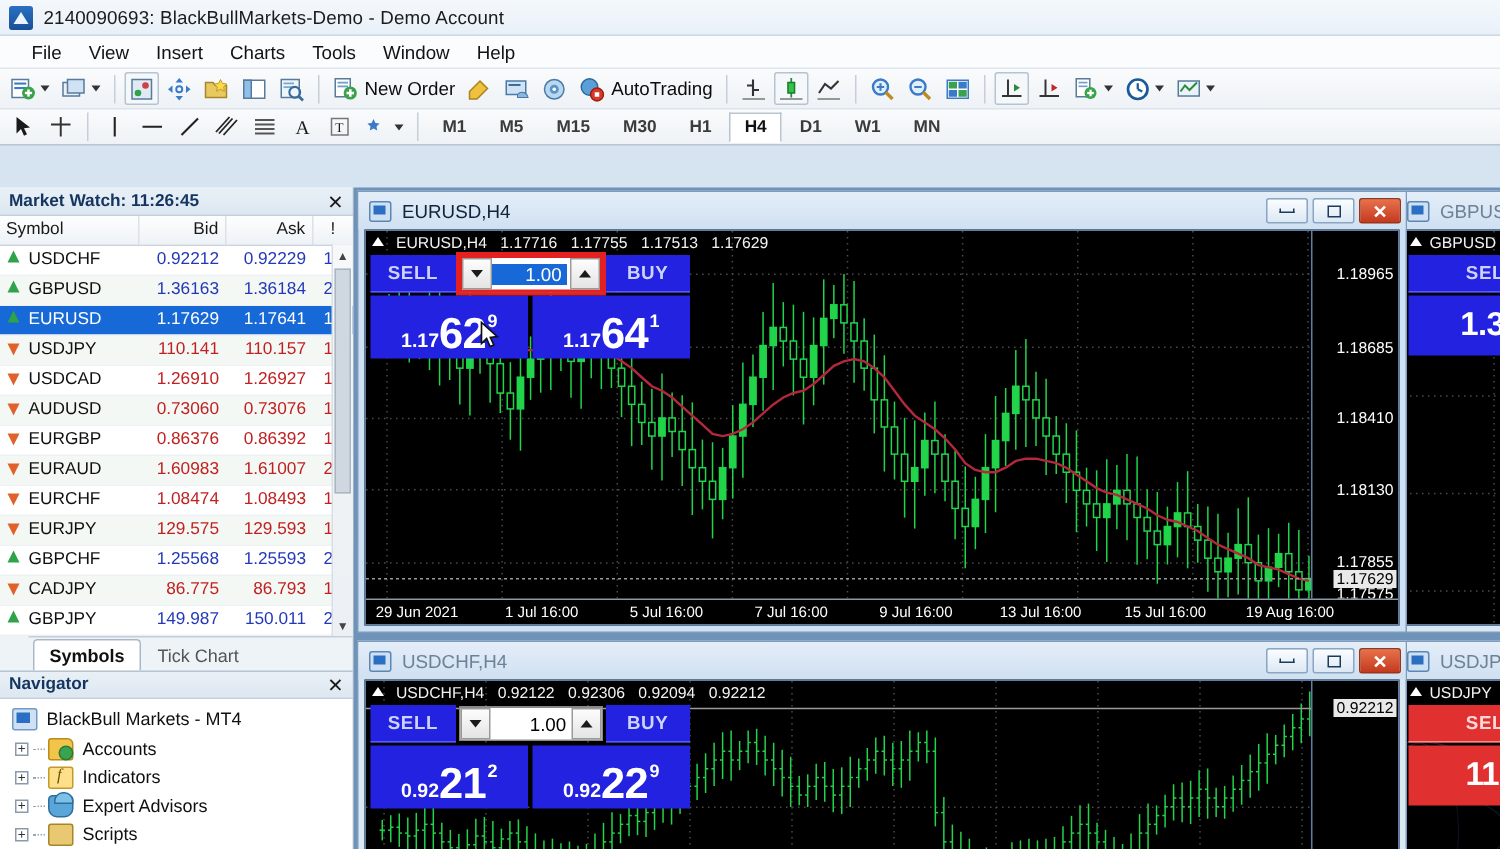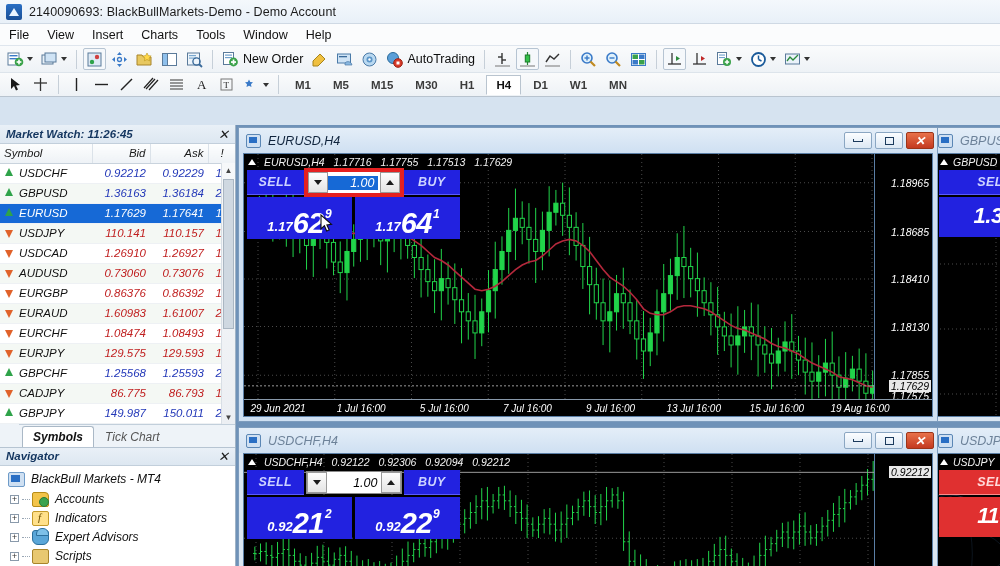--- a/index.html
+++ b/index.html
@@ -32,21 +32,21 @@
     width:0;height:0;border-left:5px solid transparent;
     border-right:5px solid transparent;border-bottom:8px solid #eaf4ff;
   }
   .title-text { font-size: 12.5px; color: #1b1b1b; letter-spacing: .1px; }
 
   
   .menubar {
     height: 22px;
     background: #fbfcfd;
     display: flex; align-items: center;
-    padding-left: 0;
+    padding-left: 12px;
     border-bottom: 1px solid #dfe6ee;
   }
   .menu-item {
     padding: 2px 9px; font-size: 12.5px; color: #121212; cursor: default;
   }
 
   
   .toolbar {
     height: 27px;
     background: linear-gradient(180deg,#fafbfc 0%,#eef2f6 100%);
@@ -76,21 +76,21 @@
     display:flex; align-items:center; padding-left:3px;
     border-bottom:1px solid #b9c4cf;
   }
   .tf {
     font-size: 11.5px; color:#3b3b3b; font-weight:600;
     padding: 3px 9px; margin:0 1px; border:1px solid transparent; cursor:default;
   }
   .tf.active { background:#ffffff; border:1px solid #b9c4cf; border-bottom-color:#fff; color:#111; }
 
   
-  .body { position:absolute; top:125px; left:0; right:0; bottom:0; display:flex;font-style:italic; }
+  .body { position:absolute; top:125px; left:0; right:0; bottom:0; display:flex; }
 
   
   .leftdock { width:236px; background:#eef3f8; display:flex; flex-direction:column; border-right:1px solid #9fb3c6; }
 
   .panel-header {
     height:19px; display:flex; align-items:center; justify-content:space-between;
     background: linear-gradient(180deg,#e9f0f7,#dde7f1);
     border-bottom:1px solid #c2cfdb; padding:0 4px 0 6px;
   }
   .panel-title { font-size:11.5px; color:#13355f; font-weight:600; }

